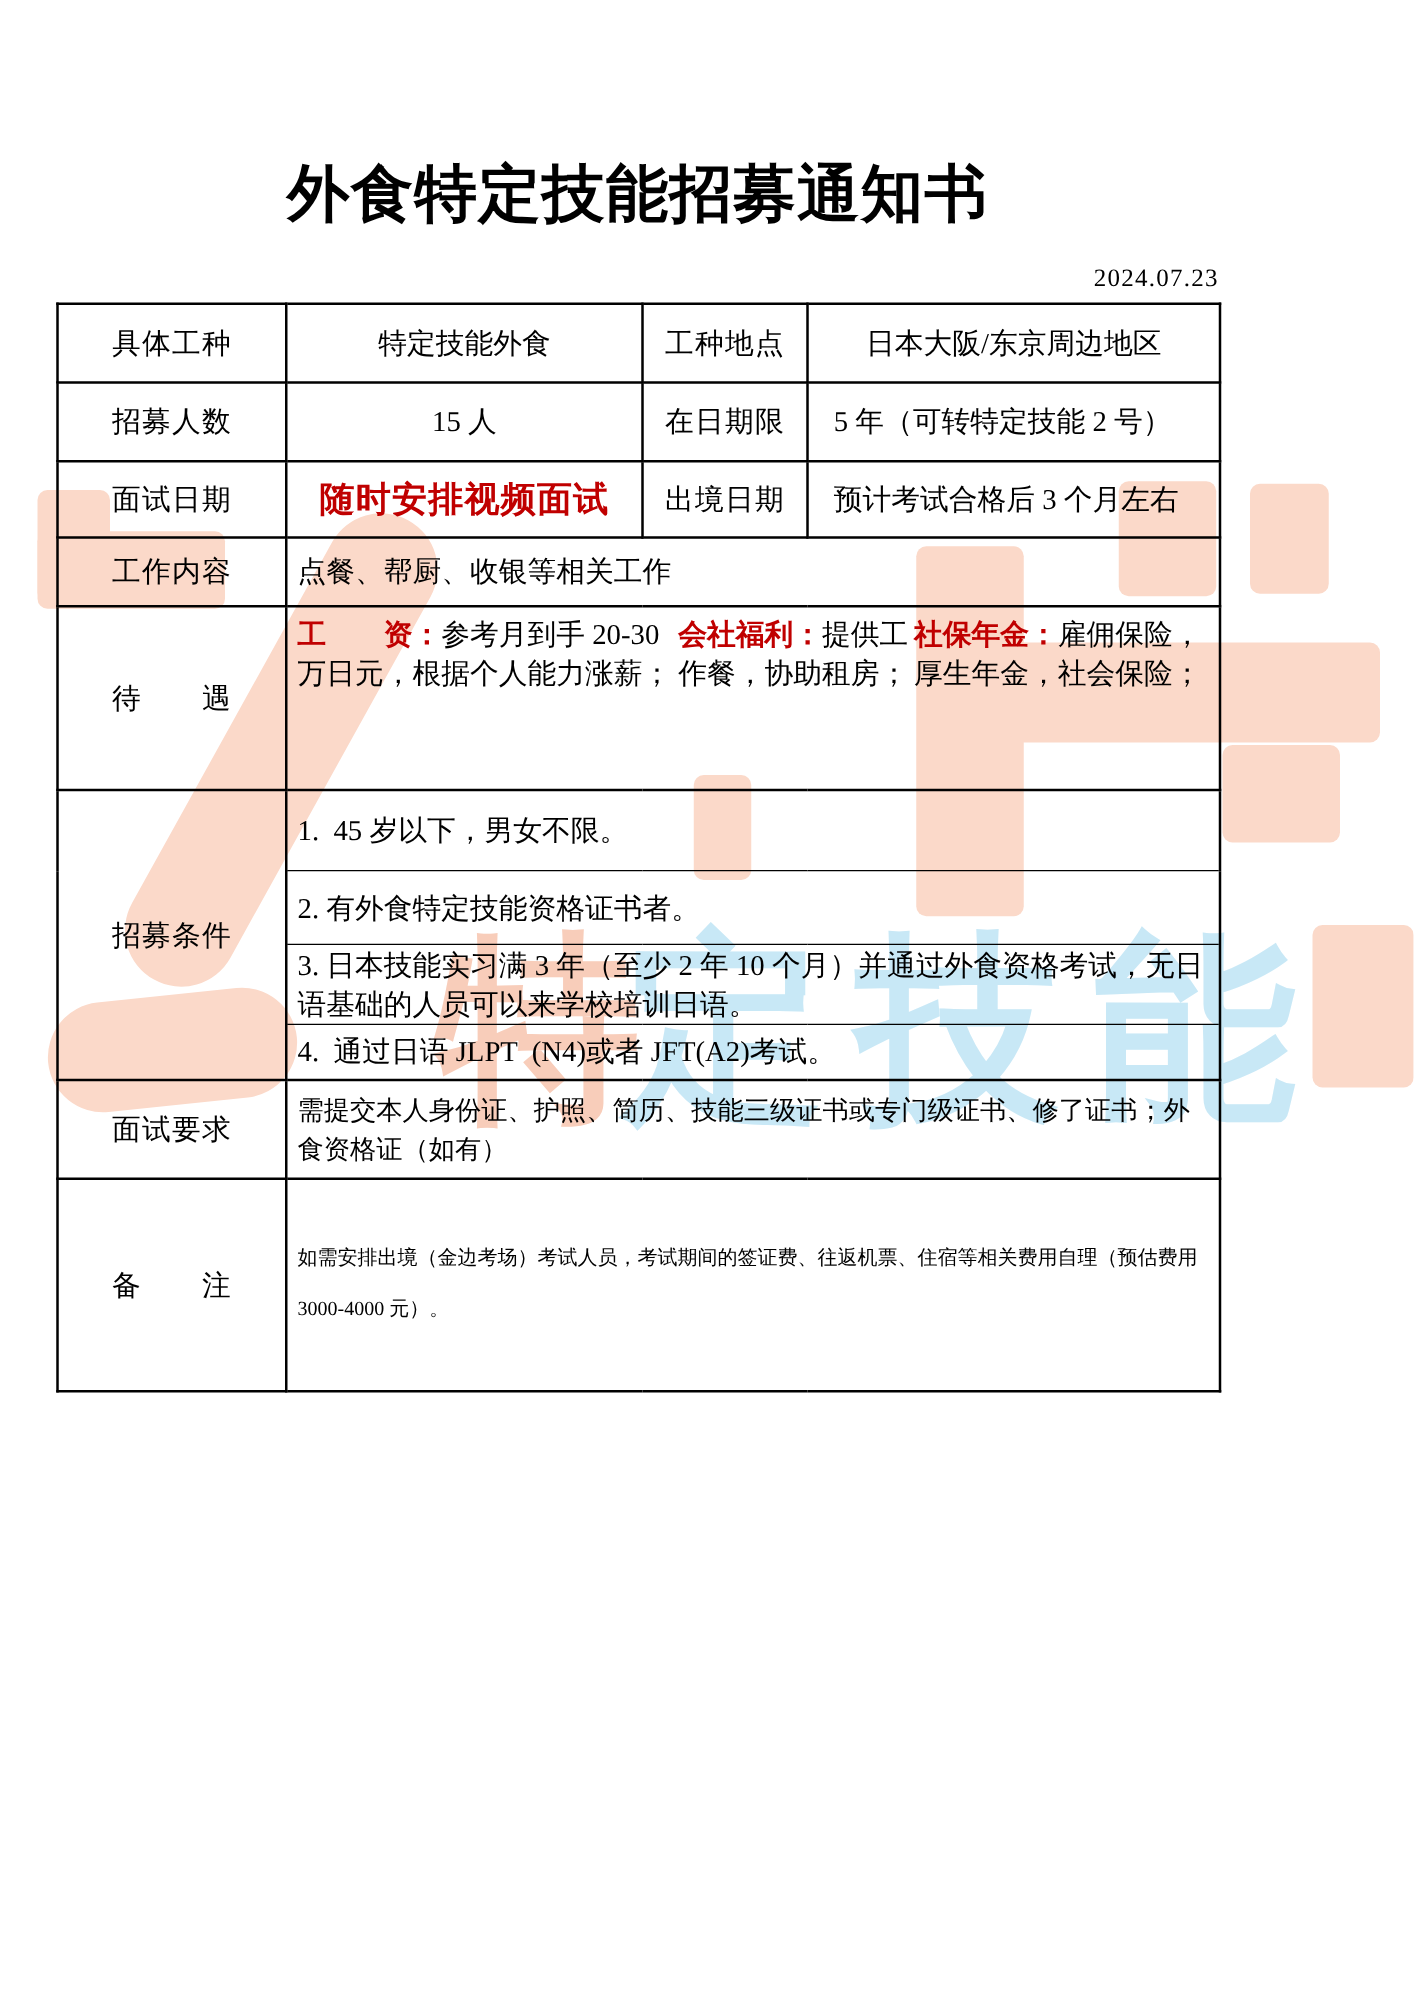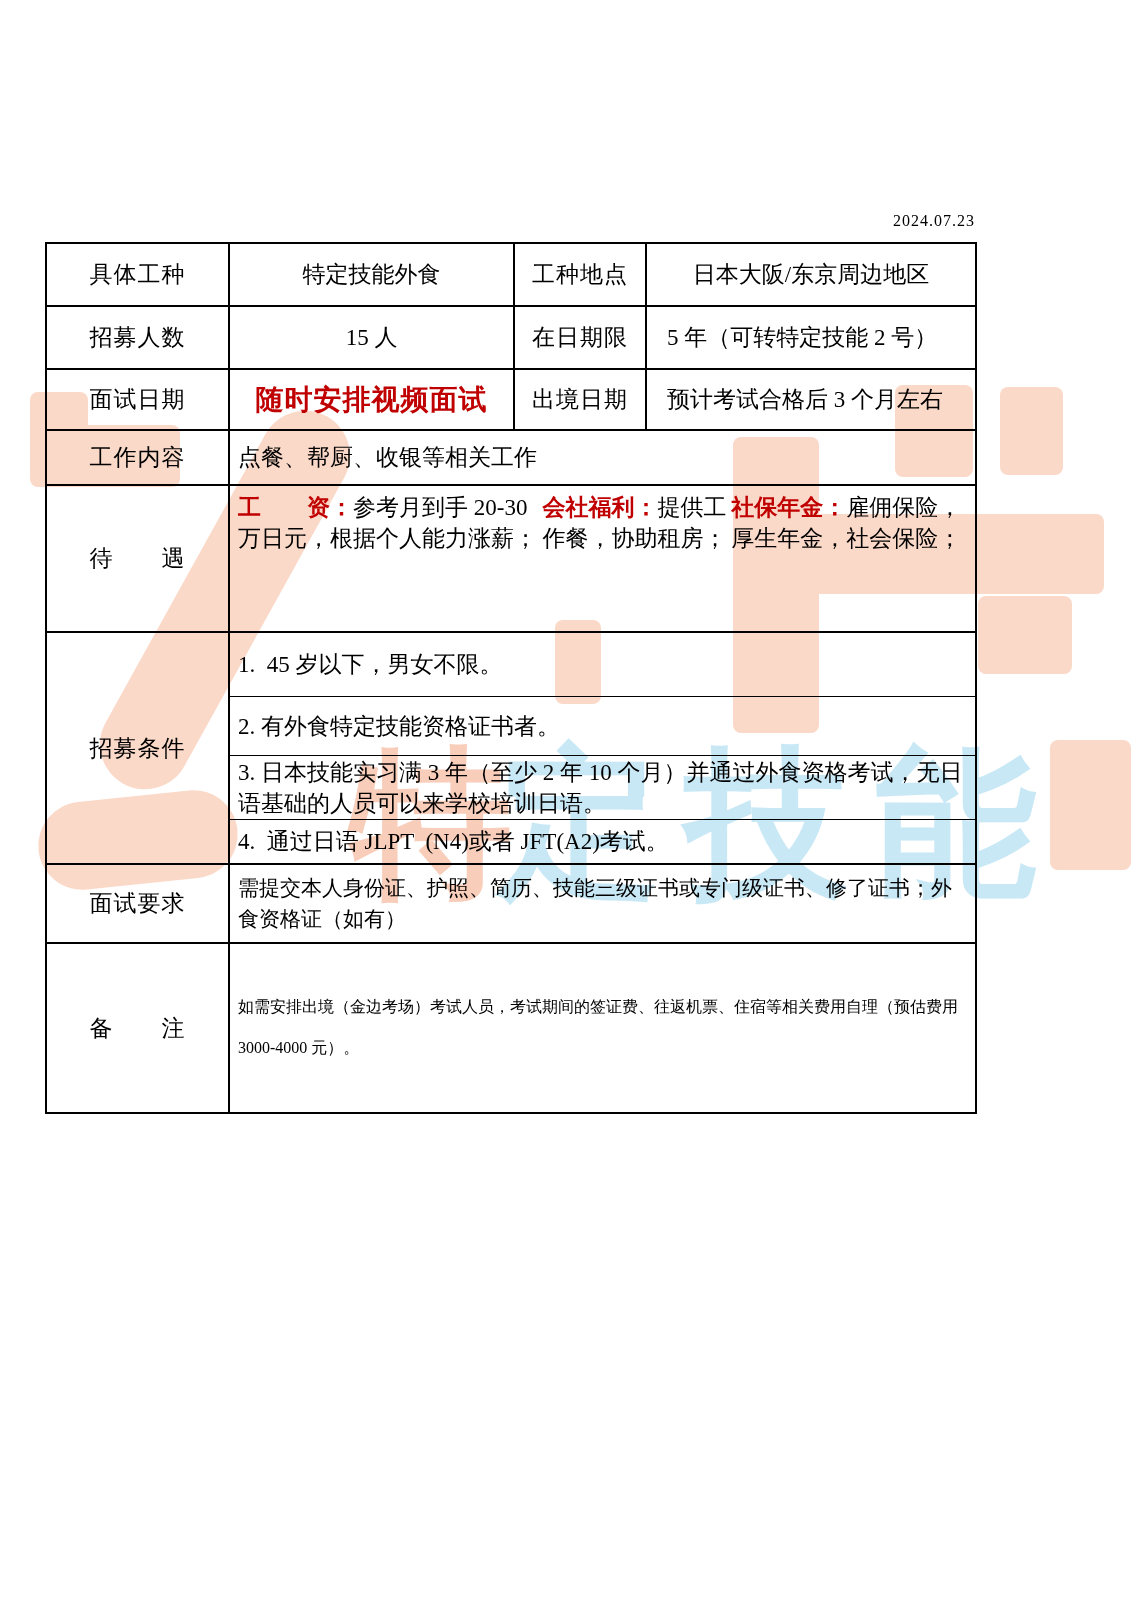--- a/index.html
+++ b/index.html
@@ -32,21 +32,21 @@
   .wm-char.blue{color:#c8e8f6;}
   
   .content{position:absolute;inset:0;z-index:1;}
   .title{
     position:absolute;top:122px;left:45px;width:930px;
     text-align:center;font-size:50px;font-weight:bold;letter-spacing:1px;
     margin:0;
   }
   .doc-date{
     position:absolute;top:212px;left:45px;width:930px;
-    text-align:right;font-size:16px;letter-spacing:1px;
+    text-align:right;font-size:20px;letter-spacing:1px;
   }
   table.notice{
     position:absolute;left:45px;top:242px;width:930px;
     border-collapse:collapse;table-layout:fixed;
     font-size:23px;background:transparent;
   }
   td{
     border:2px solid #000;
     padding:0 20px;
     vertical-align:middle;
@@ -97,20 +97,21 @@
     <div class="wm-shape" style="left:978px;top:596px;width:94px;height:78px;"></div>
     <div class="wm-shape" style="left:1050px;top:740px;width:81px;height:130px;"></div>
     <div class="wm-shape" style="left:555px;top:620px;width:46px;height:84px;"></div>
     <span class="wm-char pink" style="left:350px;">特</span>
     <span class="wm-char blue" style="left:498px;">定</span>
     <span class="wm-char blue" style="left:685px;">技</span>
     <span class="wm-char blue" style="left:875px;">能</span>
   </div>
 
   <div class="content">
+    <h1 class="title">外食特定技能招募通知书</h1>
     <div class="doc-date">2024.07.23</div>
 
     <table class="notice">
       <colgroup>
         <col style="width:183px">
           <col style="width:285px">
           <col style="width:132px">
           <col style="width:330px">
       </colgroup>
       <tbody>

